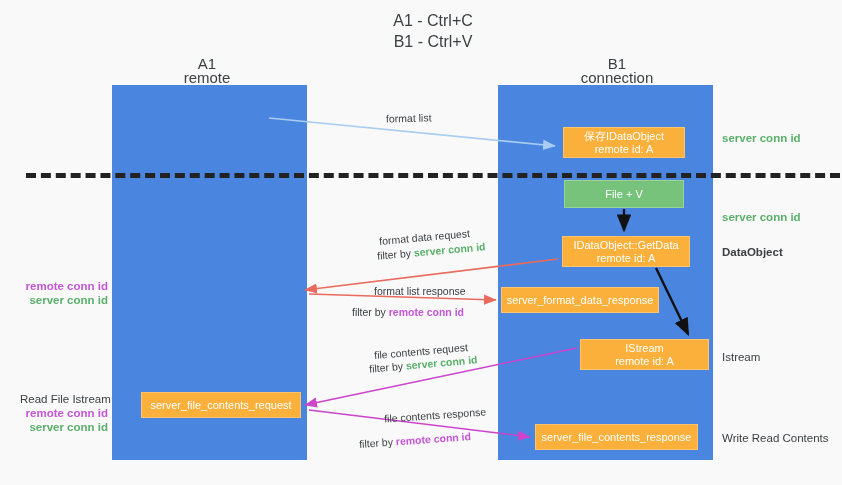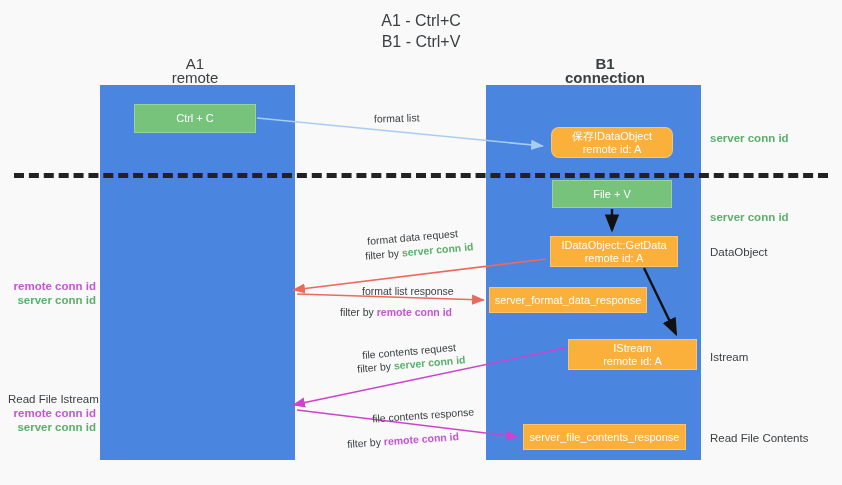--- a/index.html
+++ b/index.html
@@ -3,73 +3,73 @@
 <meta charset="utf-8">
 <style>
   html,body{margin:0;padding:0;}
   body{
     width:842px;height:485px;
     background:#f9f9f9;
     font-family:"Liberation Sans","DejaVu Sans",sans-serif;
     position:relative;overflow:hidden;
     -webkit-font-smoothing:antialiased;
   }
-  #stage{position:absolute;left:0;top:0;width:680px;height:485px;}
+  #stage{position:absolute;left:12px;top:0;width:680px;height:485px;}
 
   .title{
     position:absolute;left:0;top:10px;width:842px;
     text-align:center;color:#3c4043;font-size:16px;line-height:21px;
     white-space:pre-line;
   }
 
   .col-head{
     position:absolute;text-align:center;color:#3c4043;
     font-size:15px;line-height:14px;white-space:pre-line;
   }
   #head-a1{left:120px;top:57px;width:150px;}
-  #head-b1{left:530px;top:57px;width:150px;font-weight:bold;}
+  #head-b1{left:530px;top:57px;width:150px;}
 
   .panel{position:absolute;background:#4a86e0;}
   #panel-a1{left:100px;top:85px;width:195px;height:375px;}
   #panel-b1{left:486px;top:85px;width:215px;height:375px;}
 
   .divider{
     position:absolute;left:14px;top:173px;width:814px;height:0;
     border-top:5px dashed #222;
   }
 
   .node{
     position:absolute;border:1px solid rgba(255,255,255,.25);
     box-sizing:border-box;color:#fff;text-align:center;
     display:flex;align-items:center;justify-content:center;
     font-size:11px;line-height:13px;white-space:pre-line;
   }
   .node.green{background:#77c37c;}
   .node.orange{background:#fbb03b;}
 
   #n-ctrlc{left:134px;top:104px;width:122px;height:29px;}
-  #n-save{left:551px;top:127px;width:122px;height:31px;border-radius:8px;}
+  #n-save{left:551px;top:127px;width:122px;height:31px;}
   #n-ctrlv{left:552px;top:180px;width:120px;height:28px;}
   #n-getdata{left:550px;top:236px;width:128px;height:31px;}
   #n-fmtreq{left:129px;top:276px;width:161px;height:26px;}
   #n-fmtresp{left:489px;top:287px;width:158px;height:26px;}
   #n-istream{left:568px;top:339px;width:129px;height:31px;}
   #n-filereq{left:129px;top:392px;width:160px;height:26px;}
   #n-fileresp{left:523px;top:424px;width:163px;height:26px;text-align:center;}
 
   .side-label{
     position:absolute;font-size:11.5px;line-height:14px;color:#3c4043;
     white-space:nowrap;
   }
   .green-t{color:#5ab06a;font-weight:bold;}
   .purple-t{color:#c455d6;font-weight:bold;}
 
   #sl-1{left:710px;top:131px;}
   #sl-2{left:710px;top:210px;}
-  #sl-3{left:710px;top:245px;}
+  #sl-3{left:710px;top:245px;font-weight:bold;}
   #sl-4{left:710px;top:350px;}
   #sl-5{left:710px;top:431px;}
 
   #ll-1{left:8px;top:279px;text-align:right;width:88px;}
   #ll-2{left:8px;top:392px;text-align:right;width:88px;}
 
   .arr-label{
     position:absolute;font-size:10.5px;line-height:14px;color:#3c4043;
     white-space:nowrap;
   }
@@ -128,36 +128,36 @@
 
     <line x1="644" y1="268" x2="676" y2="334" stroke="#111" stroke-width="2.4" marker-end="url(#ah-black)"></line>
 
     <line x1="565" y1="348" x2="293" y2="405" stroke="#cc44cc" stroke-width="1.6" marker-end="url(#ah-mag)"></line>
 
     <line x1="297" y1="410" x2="518" y2="437" stroke="#cc44cc" stroke-width="1.6" marker-end="url(#ah-mag)"></line>
   </svg>
 
   <div class="divider"></div>
 
-  <div class="node green" id="n-ctrlc">Ctrl + C</div>
   <div class="node orange" id="n-save">保存IDataObject
 remote id: A</div>
   <div class="node green" id="n-ctrlv">File + V</div>
   <div class="node orange" id="n-getdata">IDataObject::GetData
 remote id: A</div>
   <div class="node orange" id="n-fmtresp">server_format_data_response</div>
   <div class="node orange" id="n-istream">IStream
 remote id: A</div>
+  <div class="node orange" id="n-filereq">server_file_contents_request</div>
   <div class="node orange" id="n-fileresp">server_file_contents_response</div>
 
   <div class="side-label green-t" id="sl-1">server conn id</div>
   <div class="side-label green-t" id="sl-2">server conn id</div>
   <div class="side-label" id="sl-3">DataObject</div>
   <div class="side-label" id="sl-4">Istream</div>
-  <div class="side-label" id="sl-5">Read File Contents</div>
+  <div class="side-label" id="sl-5">Write Read Contents</div>
 
   <div class="side-label" id="ll-1">
     <span class="purple-t">remote conn id</span><br>
     <span class="green-t">server conn id</span>
   </div>
 
   <div class="side-label" id="ll-2">
     <span>Read File Istream</span><br>
     <span class="purple-t">remote conn id</span><br>
     <span class="green-t">server conn id</span>

